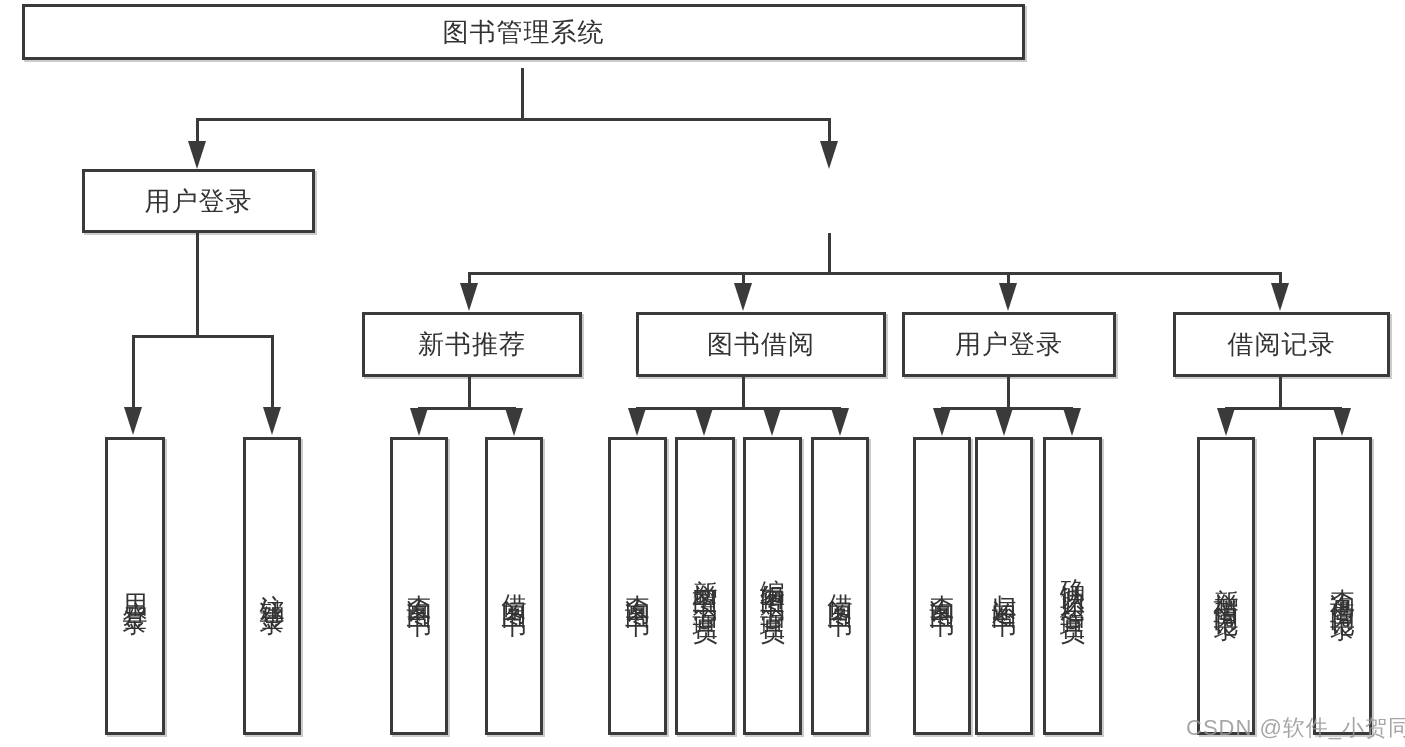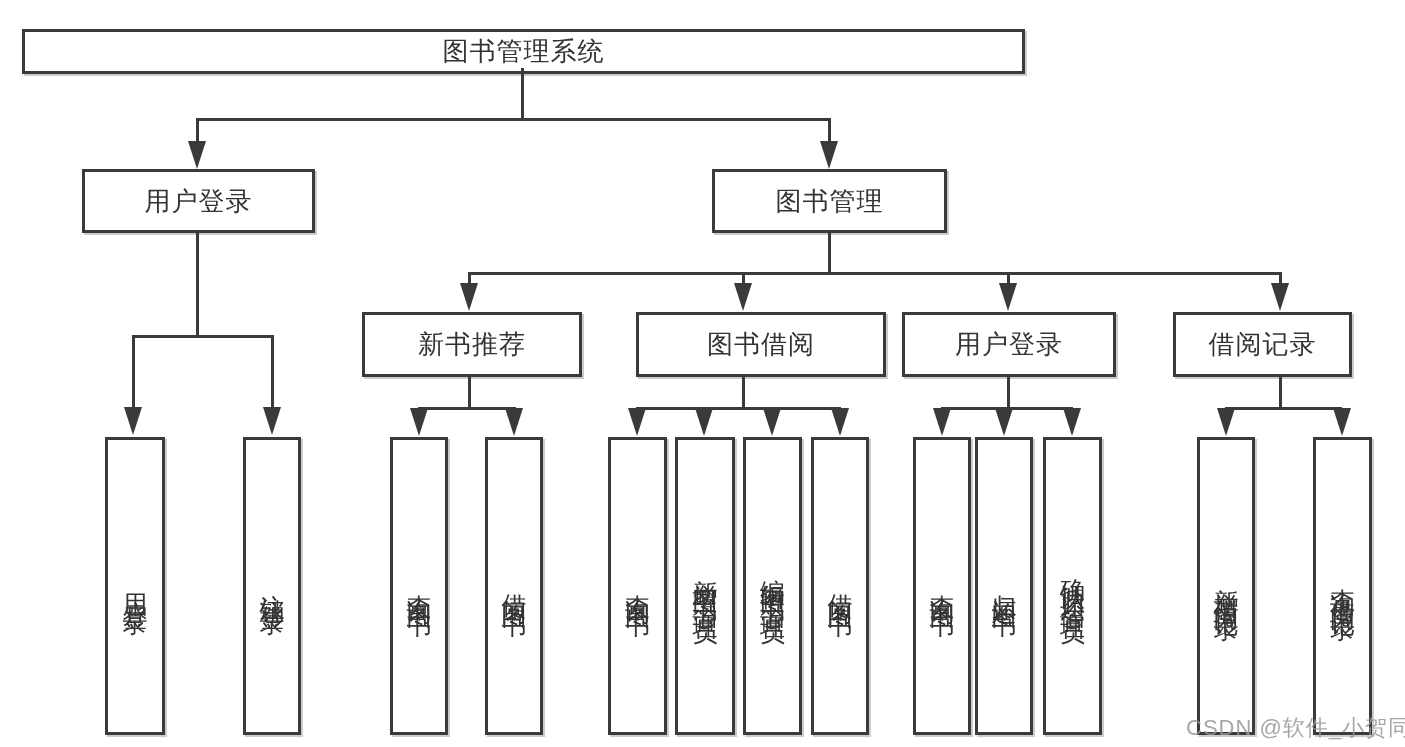--- a/index.html
+++ b/index.html
@@ -27,41 +27,38 @@
   .wm{
     position:absolute;left:1186px;top:713px;z-index:6;white-space:nowrap;
     font-size:22px;color:rgba(150,150,150,0.85);letter-spacing:1px;
   }
 </style>
 </head>
 <body>
 
 <div id="canvas">
 
-  <div class="box h" style="left:22px;top:29px;width:1003px;height:45px">
+  <div class="box h" style="left:22px;top:4px;width:1003px;height:56px">
     <span>图书管理系统</span>
   </div>
 
   <div class="box h" style="left:82px;top:169px;width:233px;height:64px">
     <span>用户登录</span>
-  </div>
-  <div class="box h" style="left:712px;top:169px;width:235px;height:64px">
-    <span>图书管理</span>
   </div>
 
   <div class="box h" style="left:362px;top:312px;width:220px;height:65px">
     <span>新书推荐</span>
   </div>
   <div class="box h" style="left:636px;top:312px;width:250px;height:65px">
     <span>图书借阅</span>
   </div>
   <div class="box h" style="left:902px;top:312px;width:214px;height:65px">
     <span>用户登录</span>
   </div>
-  <div class="box h" style="left:1173px;top:312px;width:179px;height:65px">
+  <div class="box h" style="left:1173px;top:312px;width:217px;height:65px">
     <span>借阅记录</span>
   </div>
 
   <div class="box v" style="left:105px;top:437px;width:60px;height:298px">
     <span>用户登录</span>
   </div>
   <div class="box v" style="left:243px;top:437px;width:58px;height:298px">
     <span>注销登录</span>
   </div>
   <div class="box v" style="left:390px;top:437px;width:58px;height:298px">

